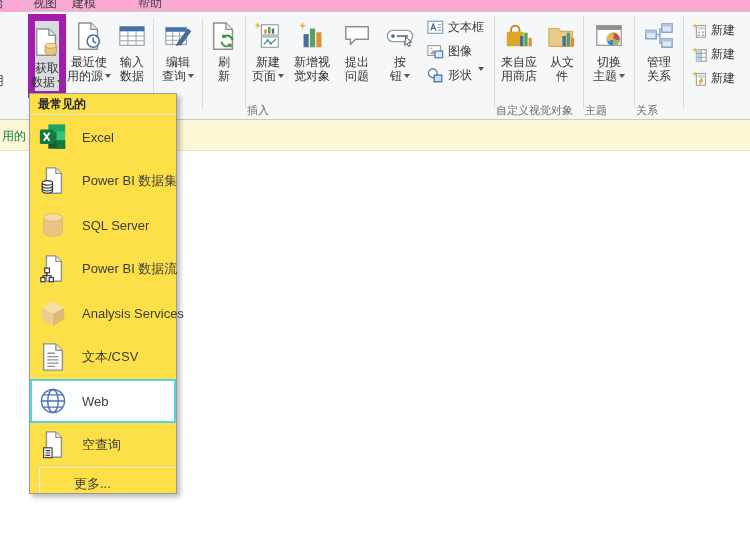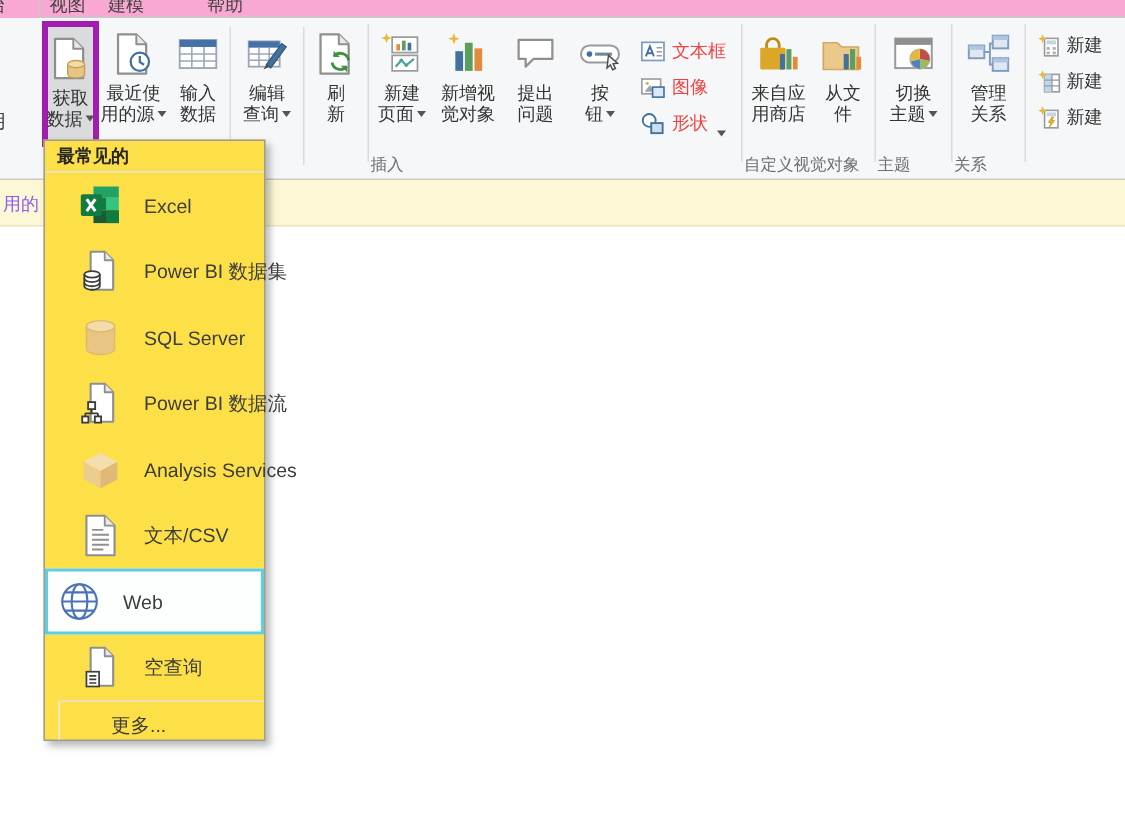--- a/index.html
+++ b/index.html
@@ -19,37 +19,37 @@
     padding-left:28px;overflow:hidden}
   .partial-glyph{position:absolute;left:-9px;top:60px;font-size:13px;color:#444}
   .rgroup{display:flex;flex-direction:column;height:104px;padding-top:2px}
   .rgroup-body{display:flex;align-items:flex-start;flex:1}
   .rgroup-label{text-align:left;font-size:11px;color:#6e6e70;height:14px;line-height:13px;white-space:nowrap}
   .vsep{width:1px;height:92px;background:#dadbdc;margin:4px 1px 0 1px;align-self:flex-start}
   .rbtn{display:flex;flex-direction:column;align-items:center;height:84px;box-sizing:border-box;
     font-size:12px;color:#333;line-height:1.2;padding-top:3px;cursor:default}
   .rbtn .ric{height:38px;display:flex;align-items:center;justify-content:center}
   .rbtn .rlbl{text-align:center;white-space:nowrap}
-  .rbtn.pressed{background:#d9dbdc;border:4px solid #a21caf;padding-top:2px}
+  .rbtn.pressed{background:#d9dbdc;border:7px solid #a21caf;padding-top:2px}
   .caret{display:inline-block;width:0;height:0;border-left:3px solid transparent;
     border-right:3px solid transparent;border-top:4px solid #555;margin-left:2px;vertical-align:2px}
   .stack{display:flex;flex-direction:column;padding-top:5px}
-  .srow{display:flex;align-items:flex-end;height:24px;font-size:12px;color:#ef4444;gap:4px;white-space:nowrap}
+  .srow{display:flex;align-items:flex-start;height:24px;font-size:12px;color:#404040;gap:4px;white-space:nowrap}
   .calcstack{display:flex;flex-direction:column;padding-top:4px}
   .calcrow{display:flex;align-items:center;height:24px;font-size:12px;color:#333;gap:3px;white-space:nowrap}
   
   .notif{position:absolute;left:0;top:120px;width:750px;height:31px;background:#fcf7d5;
     border-bottom:1px solid #ece5bb;box-sizing:border-box}
-  .notif .ntext{position:absolute;left:2px;top:8px;font-size:12px;color:#8b5cf6}
+  .notif .ntext{position:absolute;left:2px;top:8px;font-size:12px;color:#15803d}
   
   .menu{position:absolute;left:29px;top:93px;width:148px;background:#fde047;
     border:1px solid #9b9b9b;box-shadow:3px 3px 5px rgba(0,0,0,.28);z-index:10;box-sizing:border-box}
   .menu-header{height:20px;line-height:20px;padding-left:8px;font-weight:bold;font-size:12px;
     color:#262626;border-bottom:1px solid #e3e3e3}
-  .mi{height:44px;display:flex;align-items:center;padding-left:21px;box-sizing:border-box;cursor:default}
+  .mi{height:44px;display:flex;align-items:center;padding-left:7px;box-sizing:border-box;cursor:default}
   .mi .mi-icon{width:32px;height:32px;display:flex;align-items:center;justify-content:center;
     margin-right:13px;flex:0 0 32px}
   .mi .mi-label{font-size:13px;color:#3d3d3d;white-space:nowrap}
   .mi.selected{border:2px solid #5bd0e2;padding-left:5px;background:#fdfefe}
   .menu-sep{height:1px;background:#e3e3e3;margin-left:9px}
   .more-row{height:25px;display:flex;align-items:flex-end;padding-left:44px;font-size:13px;
     color:#3d3d3d;position:relative;cursor:default}
   .more-gutter{position:absolute;left:9px;top:0;bottom:0;width:1px;background:#ececec}
 </style>
 </head>

